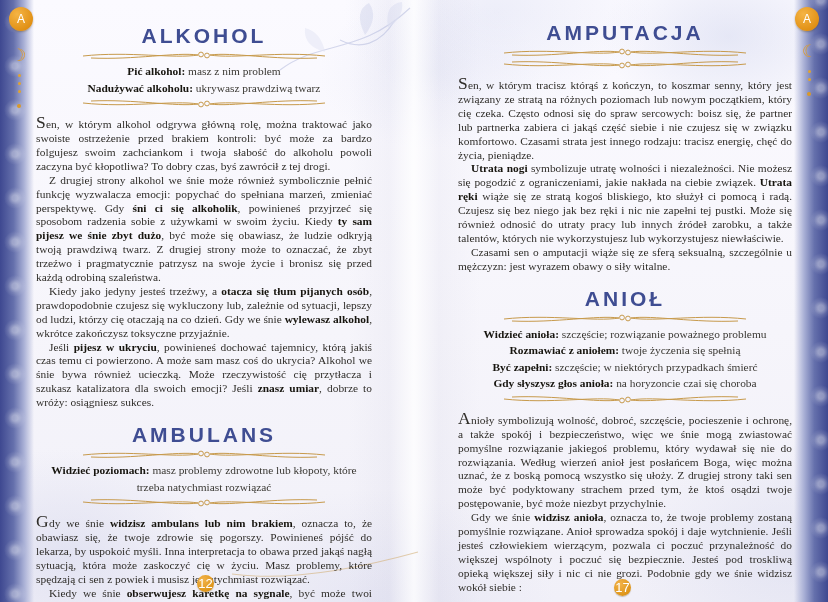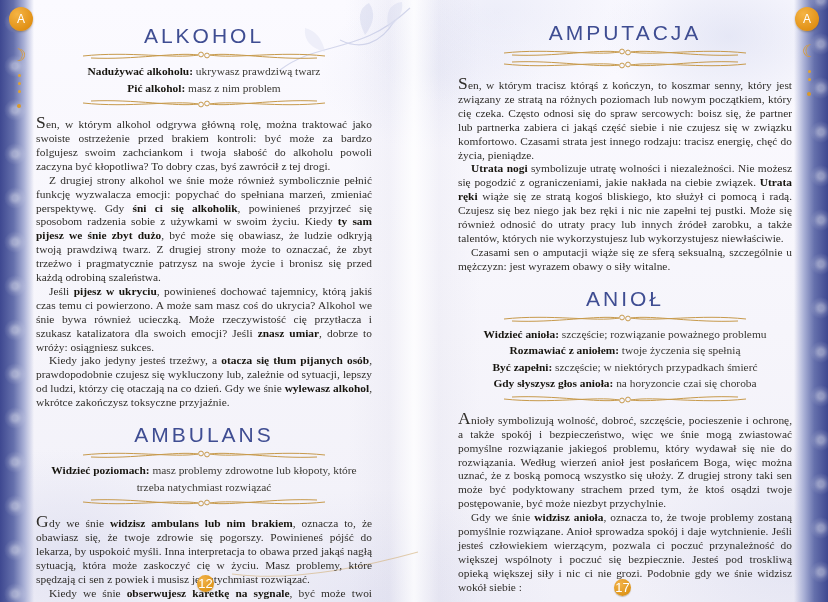--- a/index.html
+++ b/index.html
@@ -48,21 +48,21 @@
   .dotcol.r{right:17px;top:70px;}
   .dot{width:3px;height:3px;border-radius:50%;background:#e2a32e;}
   .dot.big{width:4px;height:4px;margin-top:6px;background:#d9992a;}
   
   svg.flora{position:absolute;pointer-events:none;}
   
   .col{position:absolute;color:#2f2d29;}
   .col.left{left:36px;top:24px;width:336px;}
   .col.right{left:458px;top:21px;width:334px;}
   .section{margin-bottom:13px;}
-  .title{font-family:"Liberation Sans",sans-serif;font-weight:400;
+  .title{font-family:"Liberation Sans",sans-serif;font-weight:700;
     font-size:21px;letter-spacing:3px;color:#3f4d92;text-align:center;
     margin:0 0 1px 0;}
   .entries{text-align:center;font-size:11.4px;line-height:1.45;color:#3a3833;padding:1px 12px;}
   .entries b{color:#17150f;}
   .flourish{display:flex;justify-content:center;margin:1px 0;}
   .flourish svg{display:block;}
   .body{font-size:11.4px;line-height:13.9px;text-align:justify;margin-top:4px;}
   .body p{margin:0;font-family:Liberation Serif, serif;}
   .body p + p{text-indent:13px;}
   .body b{color:#17150f;}
@@ -133,41 +133,41 @@
             <path d="M12,9 C55,11 98,3 119,6"></path>
         <path d="M246,7 C200,2 155,10 131,6"></path>
             <path d="M238,9 C195,11 152,3 131,6"></path>
         <circle cx="122" cy="5.5" r="2.4"></circle>
             <circle cx="128" cy="6.5" r="2.4"></circle>
           </g>
       </svg>
     </div>
     <div class="entries">
 
-    <div><b>Nadużywać alkoholu:</b> ukrywasz prawdziwą twarz</div>
-        <div><b>Pić alkohol:</b> masz z nim problem</div>
+    <div><b>Pić alkohol:</b> masz z nim problem</div>
+        <div><b>Nadużywać alkoholu:</b> ukrywasz prawdziwą twarz</div>
       </div>
     <div class="flourish">
       <svg width="250" height="12" viewBox="0 0 250 12">
           <g fill="none" stroke="#c79a4c" stroke-width="1">
         <path d="M4,5 C50,10 95,2 119,6"></path>
             <path d="M12,3 C55,1 98,9 119,6"></path>
         <path d="M246,5 C200,10 155,2 131,6"></path>
             <path d="M238,3 C195,1 152,9 131,6"></path>
         <circle cx="122" cy="6.5" r="2.4"></circle>
             <circle cx="128" cy="5.5" r="2.4"></circle>
           </g>
       </svg>
     </div>
     <div class="body">
 
     <p><span class="dropcap">S</span>en, w którym alkohol odgrywa główną rolę, można traktować jako swoiste ostrzeżenie przed brakiem kontroli: być może za bardzo folgujesz swoim zachciankom i twoja słabość do alkoholu powoli zaczyna być kłopotliwa? To dobry czas, byś zawrócił z tej drogi.</p>
         <p>Z drugiej strony alkohol we śnie może również symbolicznie pełnić funkcję wyzwalacza emocji: popychać do spełniana marzeń, zmieniać perspektywę. Gdy <b>śni ci się alkoholik</b>, powinieneś przyjrzeć się sposobom radzenia sobie z używkami w swoim życiu. Kiedy <b>ty sam pijesz we śnie zbyt dużo</b>, być może się obawiasz, że ludzie odkryją twoją prawdziwą twarz. Z drugiej strony może to oznaczać, że zbyt trzeźwo i pragmatycznie patrzysz na swoje życie i bronisz się przed każdą odrobiną szaleństwa.</p>
+        <p>Kiedy jako jedyny jesteś trzeźwy, a <b>otacza się tłum pijanych osób</b>, prawdopodobnie czujesz się wykluczony lub, zależnie od sytuacji, lepszy od ludzi, którzy cię otaczają na co dzień. Gdy we śnie <b>wylewasz alkohol</b>, wkrótce zakończysz toksyczne przyjaźnie.</p>
         <p>Jeśli <b>pijesz w ukryciu</b>, powinieneś dochować tajemnicy, którą jakiś czas temu ci powierzono. A może sam masz coś do ukrycia? Alkohol we śnie bywa również ucieczką. Może rzeczywistość cię przytłacza i szukasz katalizatora dla swoich emocji? Jeśli <b>znasz umiar</b>, dobrze to wróży: osiągniesz sukces.</p>
-        <p>Kiedy jako jedyny jesteś trzeźwy, a <b>otacza się tłum pijanych osób</b>, prawdopodobnie czujesz się wykluczony lub, zależnie od sytuacji, lepszy od ludzi, którzy cię otaczają na co dzień. Gdy we śnie <b>wylewasz alkohol</b>, wkrótce zakończysz toksyczne przyjaźnie.</p>
       </div>
   </div>
 
   <div class="section">
     <h1 class="title">AMBULANS</h1>
     <div class="flourish">
       <svg width="250" height="12" viewBox="0 0 250 12">
           <g fill="none" stroke="#c79a4c" stroke-width="1">
         <path d="M4,7 C50,2 95,10 119,6"></path>
             <path d="M12,9 C55,11 98,3 119,6"></path>

